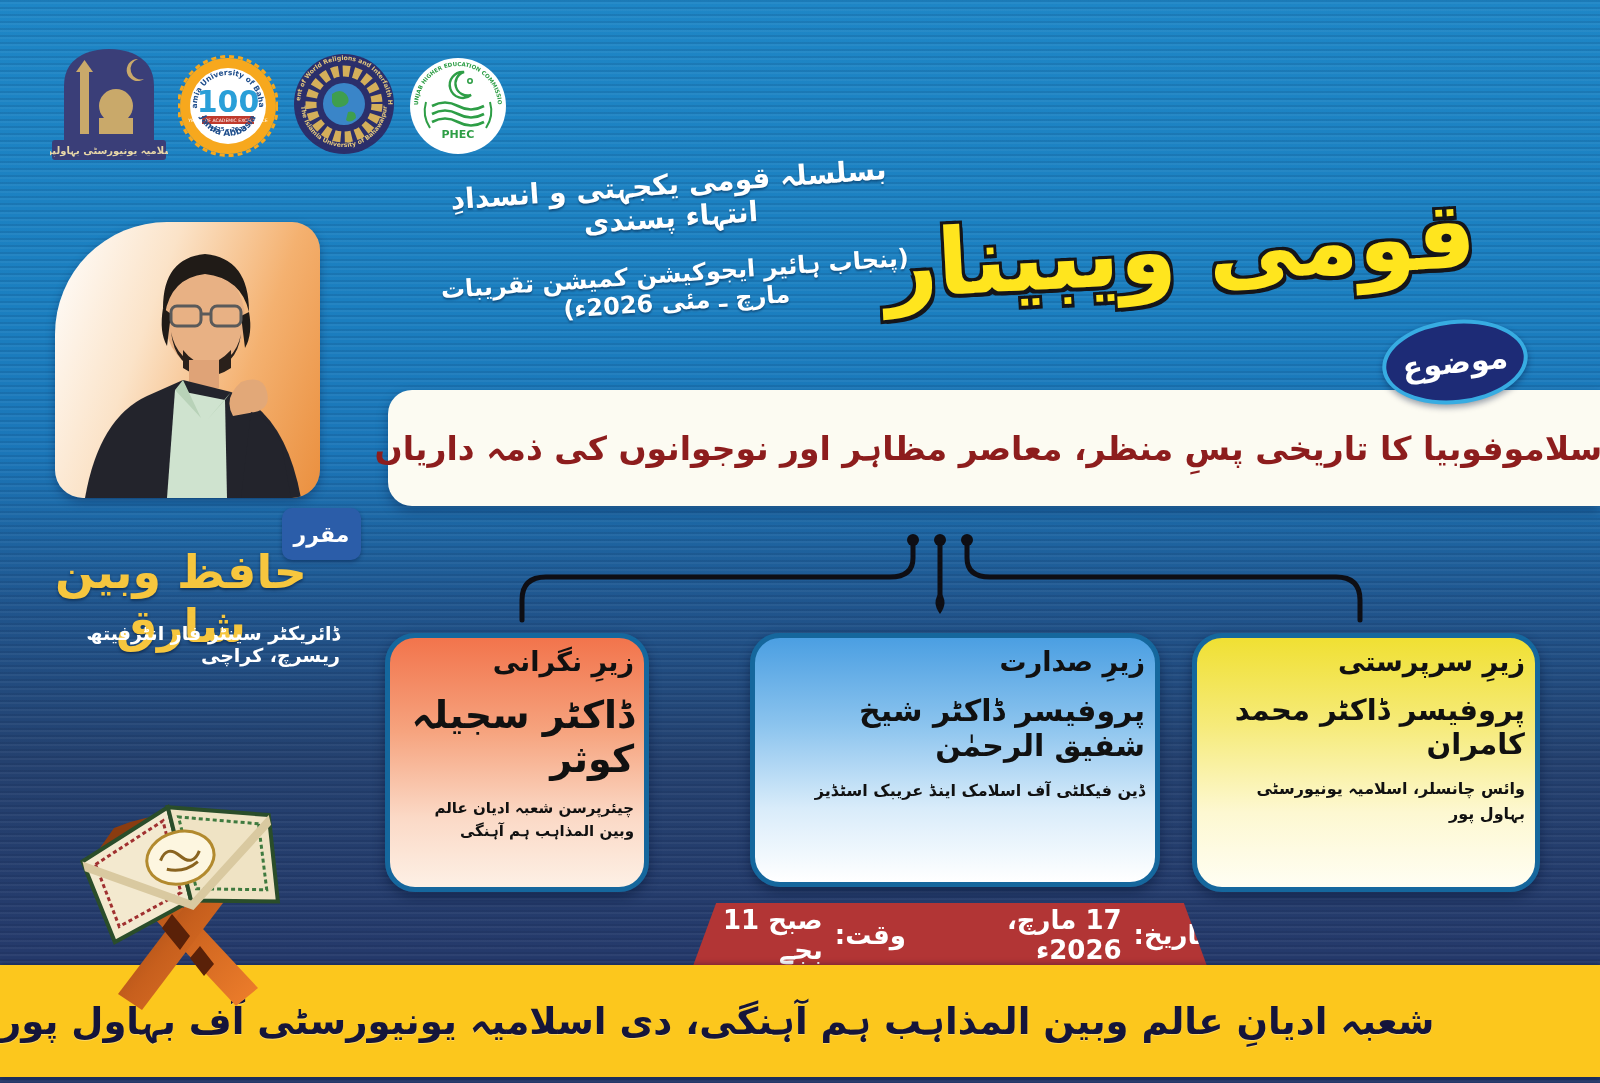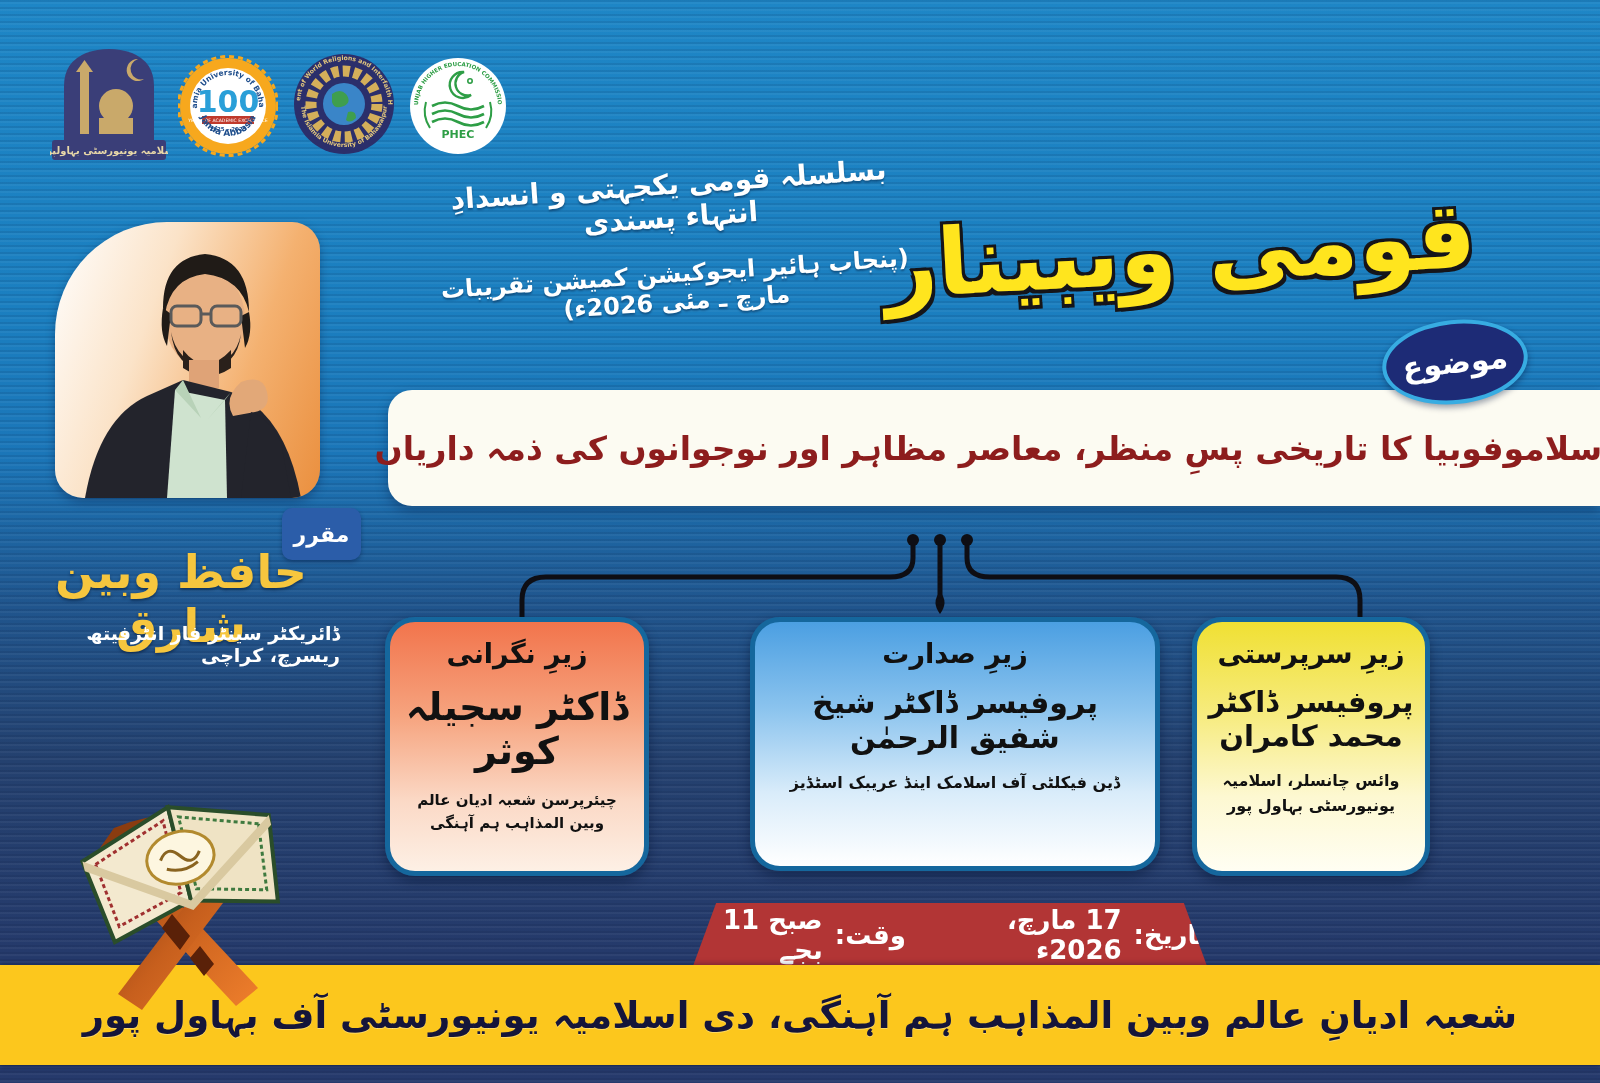--- a/index.html
+++ b/index.html
@@ -49,44 +49,44 @@
     box-shadow:0 2px 4px rgba(0,20,60,.4);z-index:4;}
   .speaker-name{left:22px;top:545px;width:318px;text-align:center;color:#f6c63e;font-size:46px;font-weight:bold;
     text-shadow:0 2px 3px rgba(0,20,50,.5);}
   .speaker-designation{left:22px;top:622px;width:318px;text-align:right;color:#fff;font-size:19px;font-weight:bold;}
   
   .quran{left:22px;top:688px;width:312px;height:336px;z-index:5;}
   
   .connectors{left:0;top:0;width:1600px;height:1083px;z-index:2;pointer-events:none;}
   
   .panel{border:5px solid #15679d;border-radius:30px;box-shadow:0 5px 12px rgba(0,15,45,.45);
-    text-align:center;color:#111;z-index:3;box-sizing:border-box;padding:16px 10px 10px;}
+    color:#111;z-index:3;box-sizing:border-box;padding:8px 10px 10px;margin-top:16px;}
   .panel .p-label{font-size:27px;font-weight:bold;}
   .panel .p-name{font-weight:bold;margin-top:16px;}
   .panel .p-designation{font-weight:bold;margin-top:16px;line-height:1.55;}
   .panel-supervision{left:385px;top:617px;width:264px;height:259px;
     background:linear-gradient(180deg,#f2744c 0%,#f6a47f 38%,#fbd9c6 72%,#fdf0e5 100%);}
   .panel-supervision .p-name{font-size:38px;}
   .panel-supervision .p-designation{font-size:15px;}
   .panel-chairmanship{left:750px;top:617px;width:410px;height:254px;
     background:linear-gradient(180deg,#4b9fe2 0%,#8cc4ee 36%,#d9ecfa 70%,#ffffff 100%);}
   .panel-chairmanship .p-name{font-size:30px;}
   .panel-chairmanship .p-designation{font-size:16px;}
-  .panel-patronage{left:1192px;top:617px;width:238px;height:259px;
+  .panel-patronage{left:1192px;top:617px;width:348px;height:259px;
     background:linear-gradient(180deg,#f0e033 0%,#f6eb7c 36%,#fdf8d1 70%,#fffef3 100%);}
   .panel-patronage .p-name{font-size:29px;}
   .panel-patronage .p-designation{font-size:16px;}
   
   .ribbon{left:693px;top:903px;width:514px;height:63px;background:#b23535;
     clip-path:polygon(4.5% 0,95.5% 0,100% 100%,0 100%);z-index:3;
     display:flex;align-items:center;justify-content:center;gap:12px;color:#fff;font-weight:bold;font-size:26px;}
   .ribbon .gap{width:16px;}
   
-  .footer-bar{left:0;top:965px;width:1600px;height:100px;background:#fcc71d;z-index:4;
-    display:flex;align-items:center;justify-content:center;
+  .footer-bar{left:0;top:965px;width:1600px;height:112px;background:#fcc71d;z-index:4;
+    display:flex;align-items:center;
     box-shadow:0 -2px 5px rgba(0,20,60,.25),0 3px 5px rgba(0,20,60,.3);}
   .footer-bar .footer-text{color:#15153a;font-size:37px;font-weight:bold;text-shadow:0 1px 0 rgba(255,255,255,.3);}
   .quran{z-index:5;}
   
   svg text{font-family:"DejaVu Sans",sans-serif;}
 </style>
 </head>
 <body>
 
 <div class="poster">

